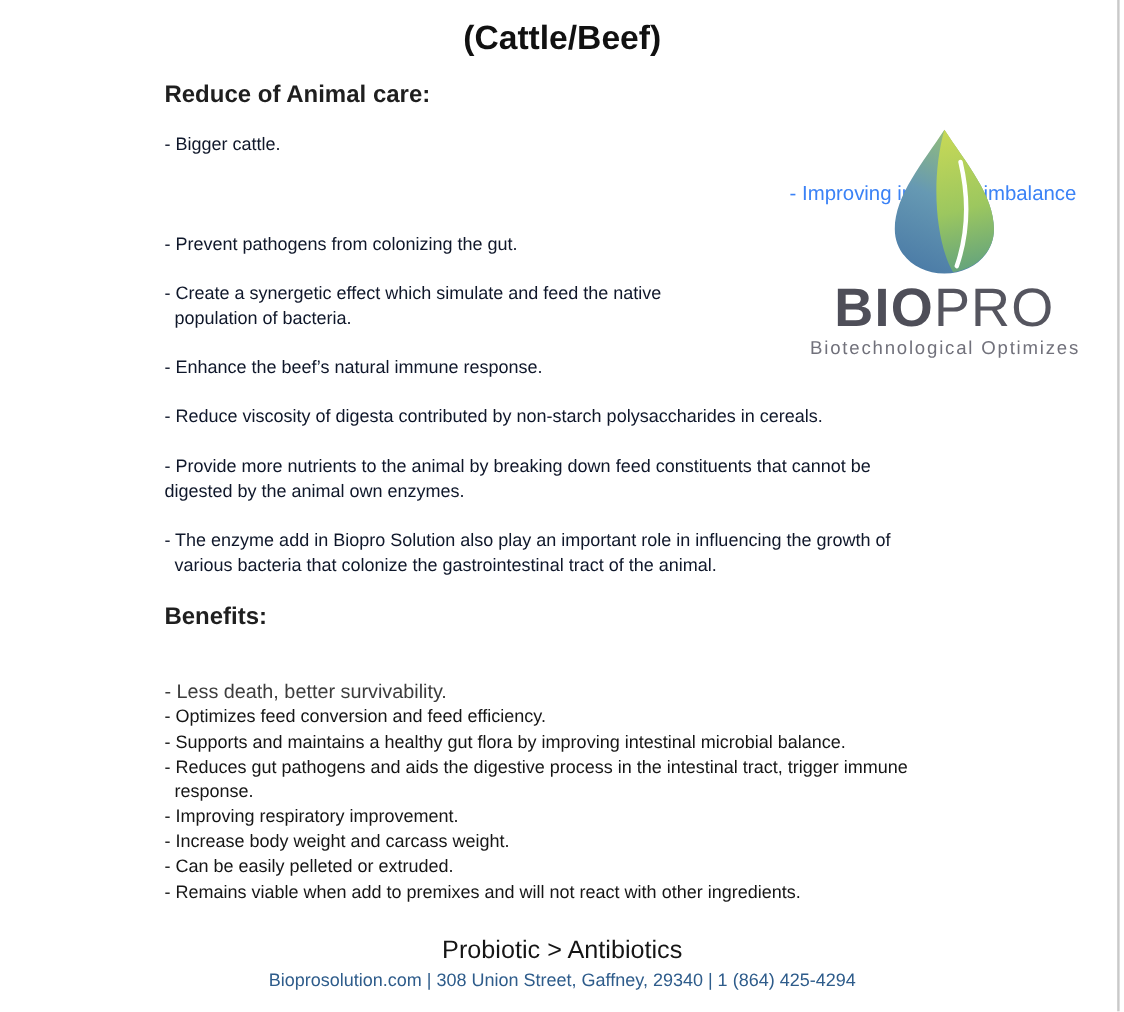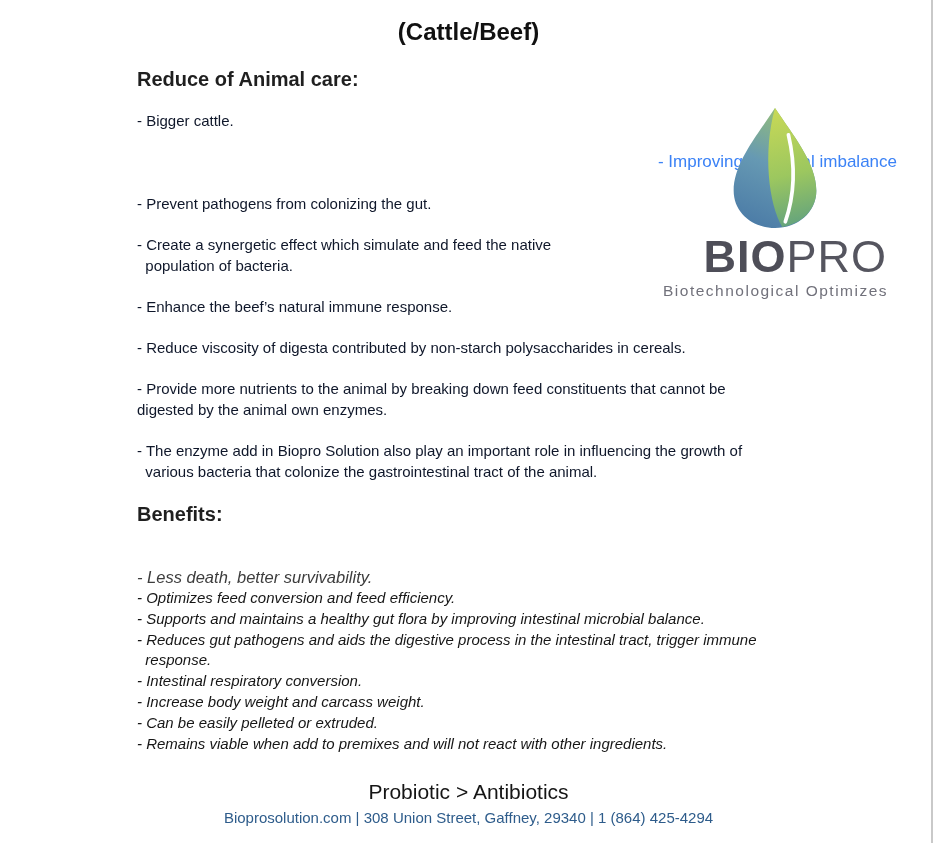--- a/index.html
+++ b/index.html
@@ -11,21 +11,21 @@
     position:relative;
     overflow:hidden;
   }
   .page-edge {
     position:absolute; top:0; right:4px; width:2px; height:843px;
     background:#c9c9c9;
   }
   .doc-title {
     padding-top:20px;
     text-align:center;
-    font-size:24px; font-weight:bold;
+    font-size:28px; font-weight:bold;
     line-height:24px;
     color:#111;
   }
   .content { padding-left:137px; padding-right:40px; }
   .section-heading {
     font-size:20px; font-weight:bold;
     line-height:23px;
     color:#1f1f1f;
     margin:0;
   }
@@ -41,28 +41,27 @@
   .purpose-list p.bullet.muted {
     color:#3b82f6; font-size:17px; line-height:22px;text-align:right;
   }
   .purpose-list p.bullet.extra-gap { margin-top:2px; }
   .benefits-list { margin-top:40px; }
   .benefits-list p.bullet {
     white-space:pre-wrap;
     font-size:15px; line-height:20.8px;
     margin:0;
     color:#161616;
-    font-style:italic;
   }
   .benefits-list p.bullet.muted-large {
     color:#3d3d3d; font-size:16.5px; line-height:22px;
   }
   .logo {
-    position:absolute; top:106px; right:50px; width:224px;
-    text-align:right;
+    position:absolute; top:106px; right:38px; width:224px;
+    text-align:center;
   }
   .logo .leaf-wrap { width:104px; height:124px; margin:0 auto; }
   .logo .brand {
     font-size:45px; line-height:46px;
     letter-spacing:1px;
     color:#4e4e58;
     margin-top:4px;
     white-space:nowrap;
   }
   .logo .brand .bold-part { font-weight:700; }
@@ -114,21 +113,21 @@
 
   <h2 class="section-heading benefits-heading">Benefits:</h2>
 
   <div class="benefits-list">
 
   <p class="bullet muted-large">- Less death, better survivability.</p>
       <p class="bullet">- Optimizes feed conversion and feed efficiency.</p>
       <p class="bullet">- Supports and maintains a healthy gut flora by improving intestinal microbial balance.</p>
       <p class="bullet">- Reduces gut pathogens and aids the digestive process in the intestinal tract, trigger immune
   response.</p>
-      <p class="bullet">- Intestinal respiratory conversion.</p>
+      <p class="bullet">- Improving respiratory improvement.</p>
       <p class="bullet">- Increase body weight and carcass weight.</p>
       <p class="bullet">- Can be easily pelleted or extruded.</p>
       <p class="bullet">- Remains viable when add to premixes and will not react with other ingredients.</p>
     </div>
 
 </div>
 
 <div class="logo">
   <div class="leaf-wrap">
     <svg width="104" height="124" viewBox="0 0 100 120" xmlns="http://www.w3.org/2000/svg">

